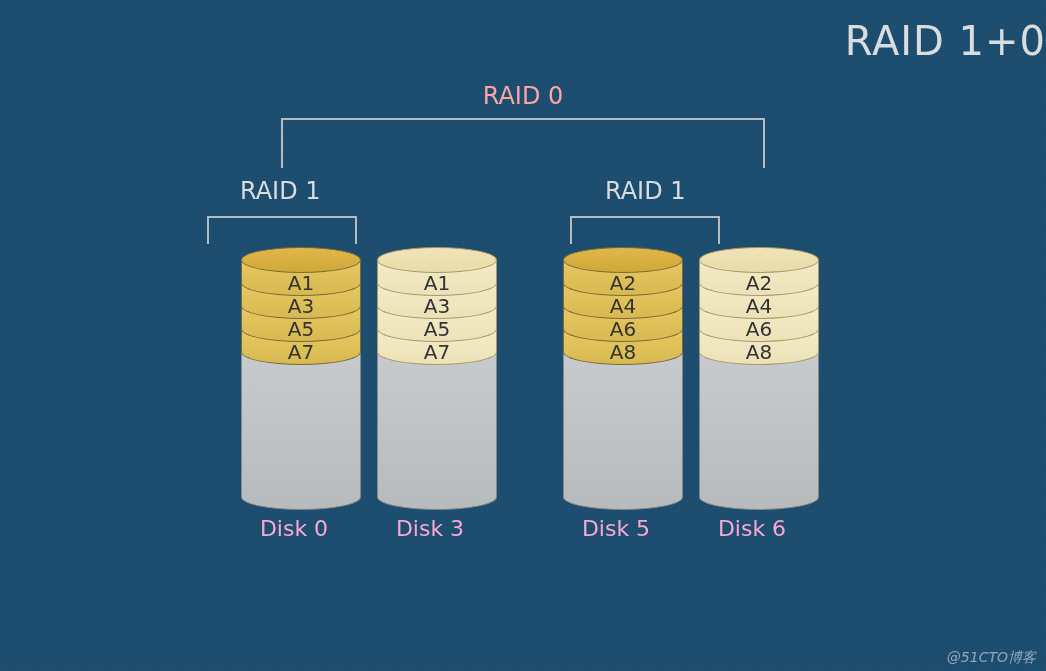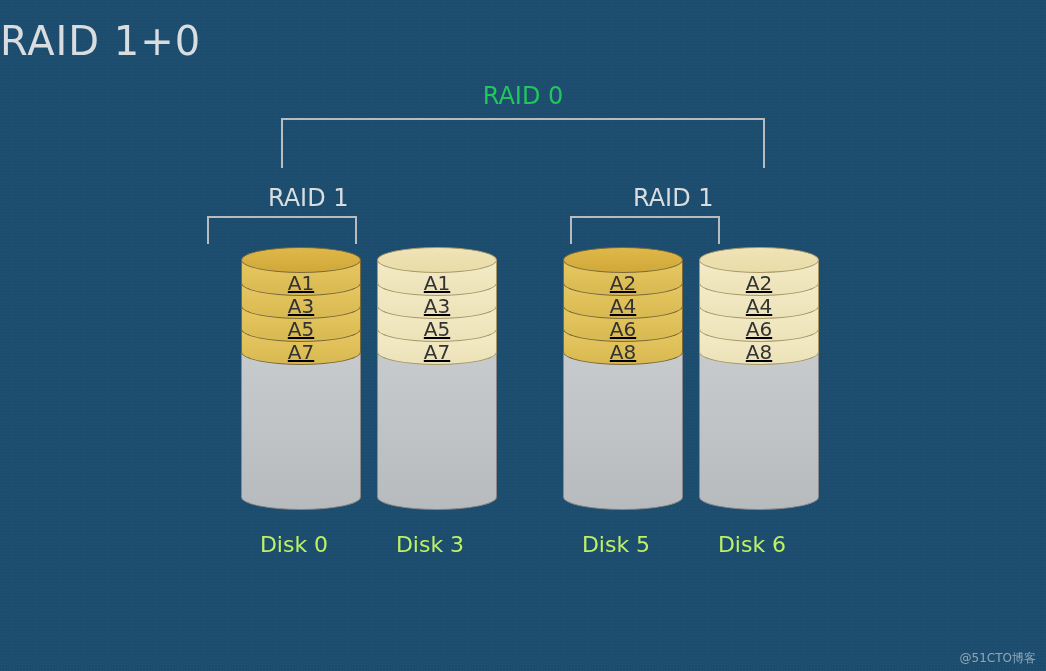--- a/index.html
+++ b/index.html
@@ -10,50 +10,49 @@
     background-image: radial-gradient(rgba(255,255,255,0.03) 1px, transparent 1px);
     background-size: 3px 3px;
     font-family: "DejaVu Sans", Arial, sans-serif;
     position: relative;
     overflow: hidden;
   }
   .title {
     position: absolute;
     top: 18px;
     left: 0; right: 0;
-    text-align: left;
+    text-align: right;
     color: #d9dde0;
     font-size: 40px;
     font-weight: 500;
     letter-spacing: 1px;
   }
   .raid0-label {
     position: absolute;
     top: 82px;
     left: 0; right: 0;
     text-align: center;
-    color: #22c55e;
+    color: #fca5a5;
     font-size: 24px;
   }
   .raid0-bracket {
     position: absolute;
     top: 118px;
     left: 281px;
     width: 484px;
     height: 50px;
     border-top: 2px solid #b9bcbe;
     border-left: 2px solid #b9bcbe;
     border-right: 2px solid #b9bcbe;
   }
   .raid1-label {
     position: absolute;
-    top: 184px;
+    top: 177px;
     color: #d9dde0;
     font-size: 24px;
-    margin-left: 28px;
   }
   .raid1-label.left { left: 240px; }
   .raid1-label.right { left: 605px; }
   .raid1-bracket {
     position: absolute;
     top: 216px;
     width: 150px;
     height: 28px;
     border-top: 2px solid #b9bcbe;
     border-left: 2px solid #b9bcbe;
@@ -75,21 +74,20 @@
   .pair-gap { width: 80px; }
 
   .disk {
     display: flex;
     flex-direction: column;
     align-items: center;
   }
   .cylinder {
     width: 106px;
     position: relative;
-    text-decoration: underline;
   }
   .top-cap {
     width: 120px;
     height: 26px;
     border-radius: 60px / 13px;
     position: relative;
     z-index: 10;
     border: 1px solid #7a6a3a;
   }
   .dark .top-cap { background: linear-gradient(#e0b84a,#d0a83a); }
@@ -123,30 +121,31 @@
     height: 158px;
     margin-top: -13px;
     background: linear-gradient(#c8cbce,#b8bbbe);
     border: 1px solid #888;
     border-top: none;
     border-radius: 0 0 60px 60px / 0 0 13px 13px;
     position: relative;
     z-index: 1;
   }
   .disk-label {
-    margin-top: 22px;
-    color: #bef264;
+    margin-top: 6px;
+    color: #f9a8d4;
     font-size: 22px;
   }
   .watermark {
     position: absolute;
     bottom: 4px;
     right: 10px;
     color: rgba(255,255,255,0.5);
-    font-size: 12px;
+    font-size: 14px;
+    font-style: italic;
   }
 </style>
 </head>
 <body>
 
 <div class="title">RAID 1+0</div>
 
 <div class="raid0-label">RAID 0</div>
 <div class="raid0-bracket"></div>
 

